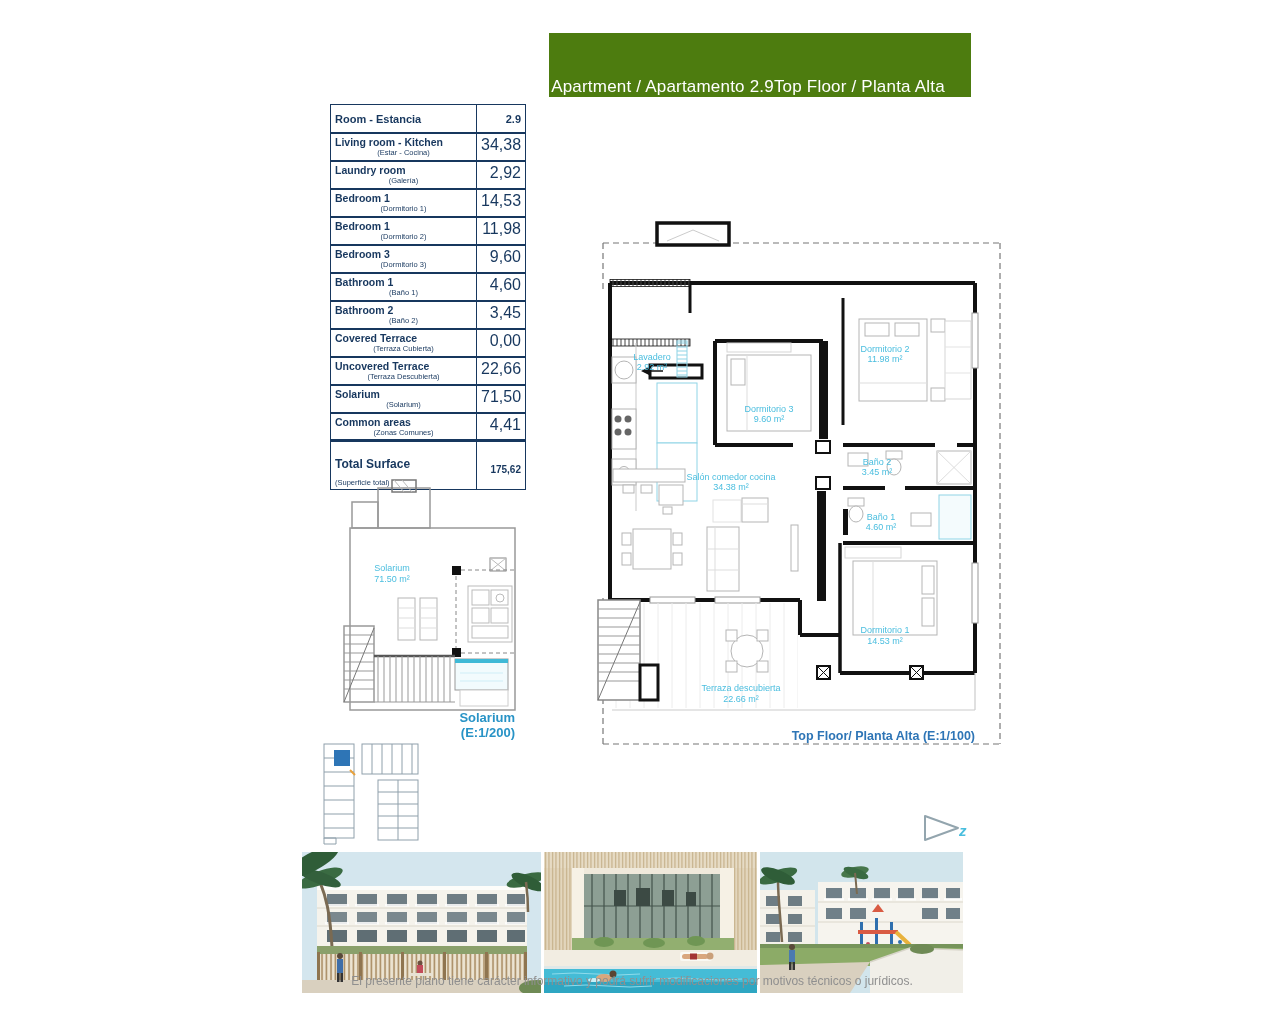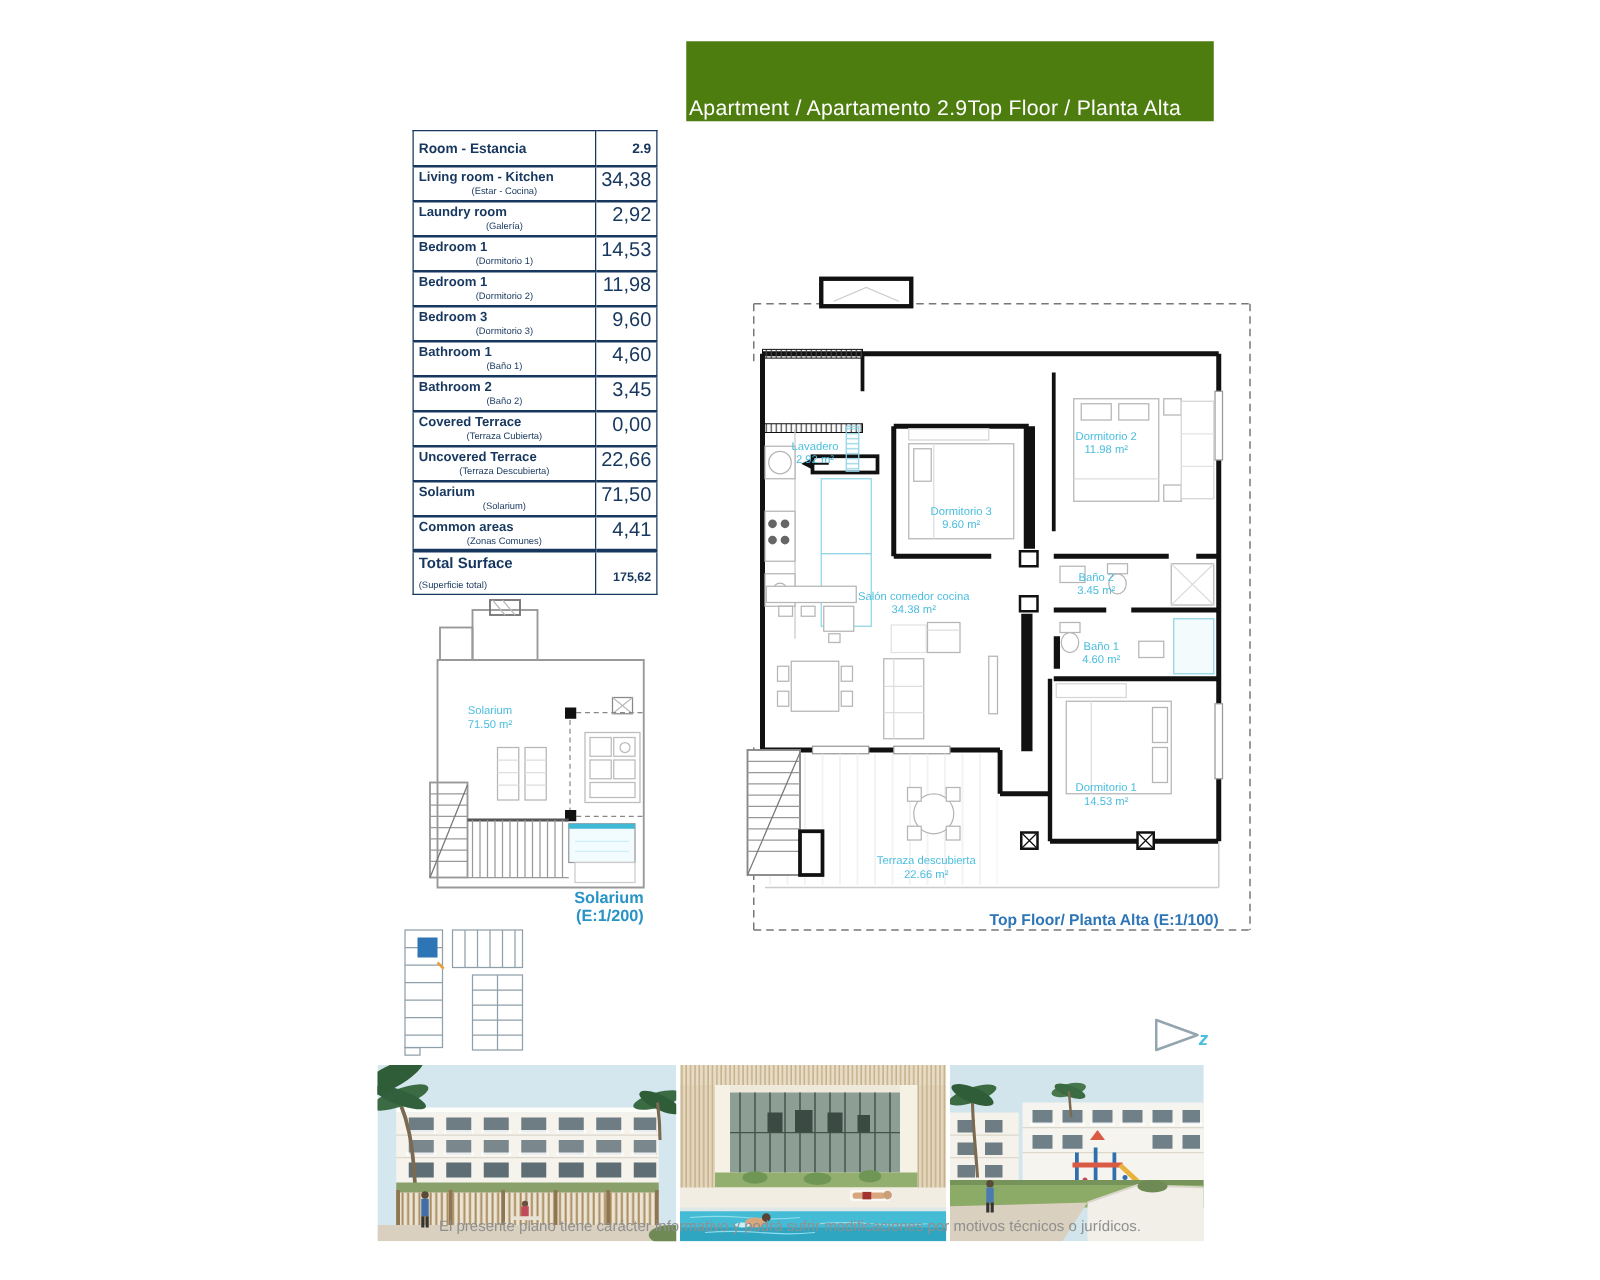--- a/index.html
+++ b/index.html
@@ -19,21 +19,21 @@
   .area-table td { border:1.5px solid #17375E; vertical-align:top; padding:1px 4px 0 4px; }
   .area-table tr { page-break-inside:avoid; }
   .area-table .c-name { width:146px; }
   .area-table .c-val  { width:49px; text-align:right; }
   .hdr-row td { height:28px; font-size:11px; font-weight:bold; vertical-align:middle; border-bottom-width:2.5px; }
   .data-row td { height:28px; border-top-width:2.5px; }
   .data-row .en { font-size:10.5px; font-weight:bold; line-height:12px; display:block; padding-top:1px; }
   .data-row .es { font-size:7.5px; line-height:9px; display:block;text-align:center; }
   .data-row .c-val { font-size:16px; padding-top:2px; }
   .total-row td { height:30px; border-top-width:3px; }
-  .total-row .en { font-size:12px; font-weight:bold; line-height:14px; display:block; padding-top:0; }
+  .total-row .en { font-size:12px; font-weight:bold; line-height:14px; display:block; padding-top:14px; }
   .total-row .es { font-size:7.5px; }
   .total-row .c-val { font-size:10px; font-weight:bold; vertical-align:middle; padding-top:8px; }
 
   
   .main-plan { position:absolute; left:595px; top:213px; }
   .solarium-plan { position:absolute; left:340px; top:478px; }
   .solarium-caption { position:absolute; left:395px; top:710px; width:120px;
     text-align:right; font-weight:bold; font-size:13px; line-height:15px; color:#2893C6; }
   .key-plan { position:absolute; left:316px; top:736px; }
   .logo { position:absolute; left:918px; top:810px; }

